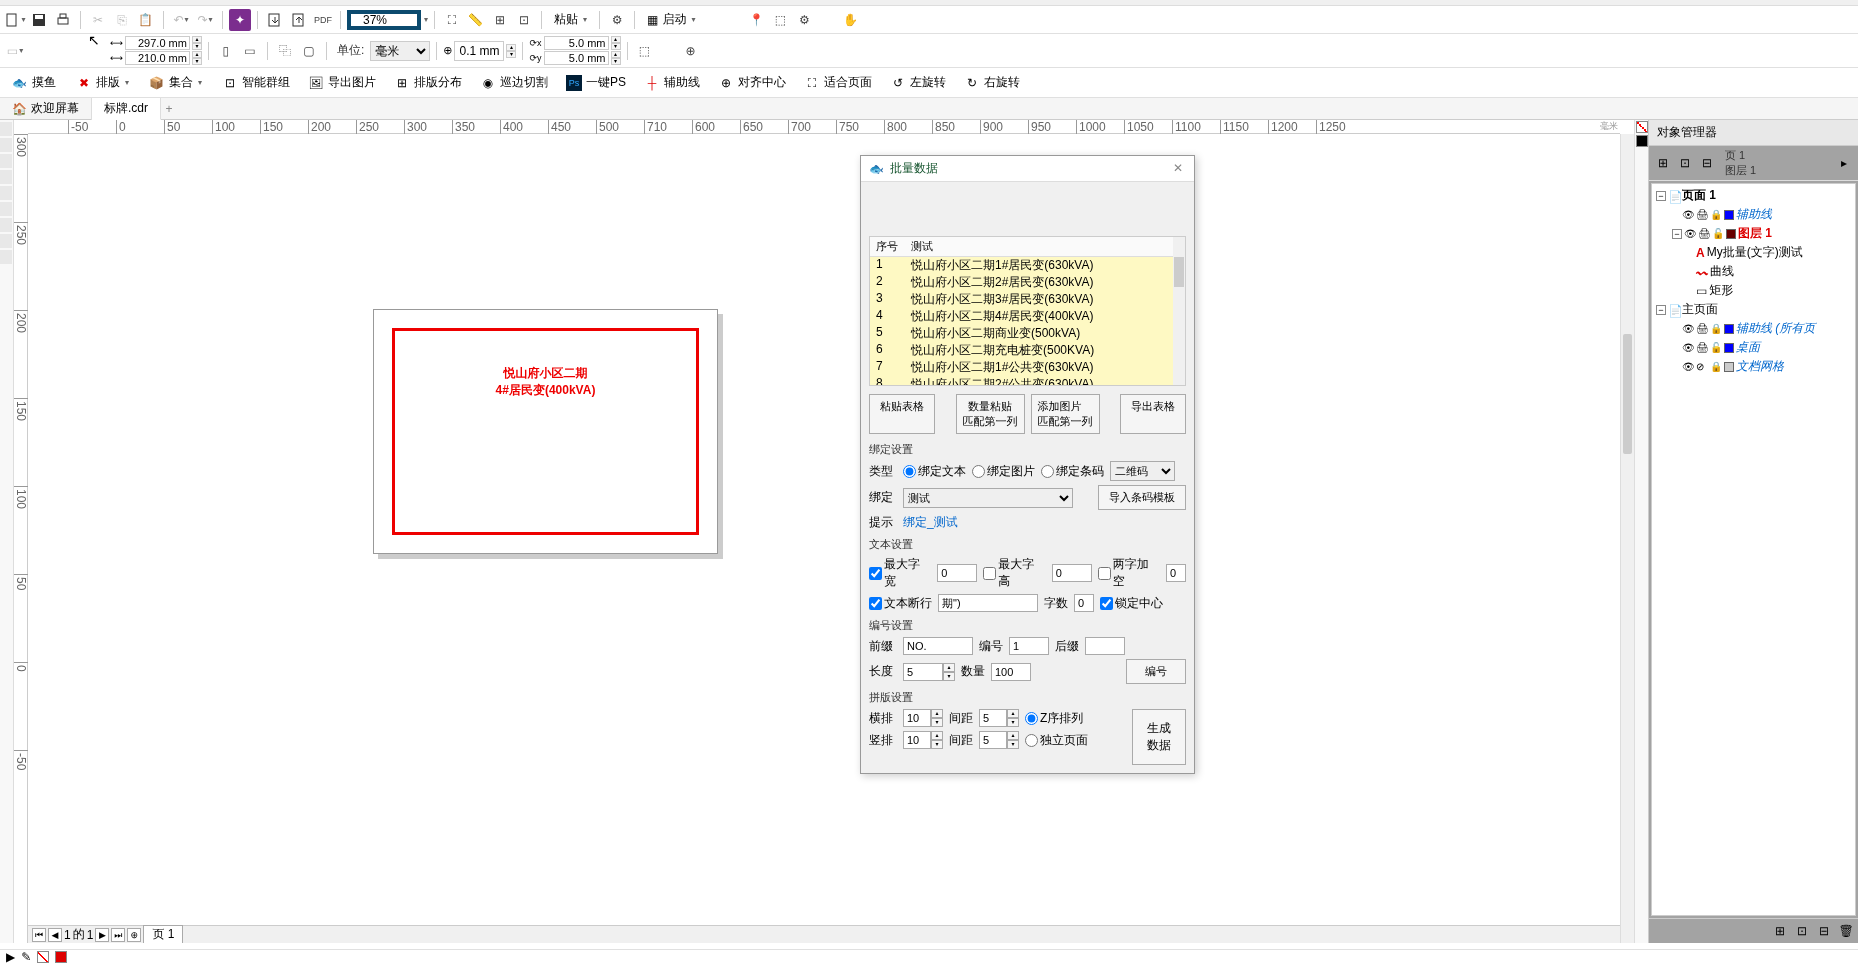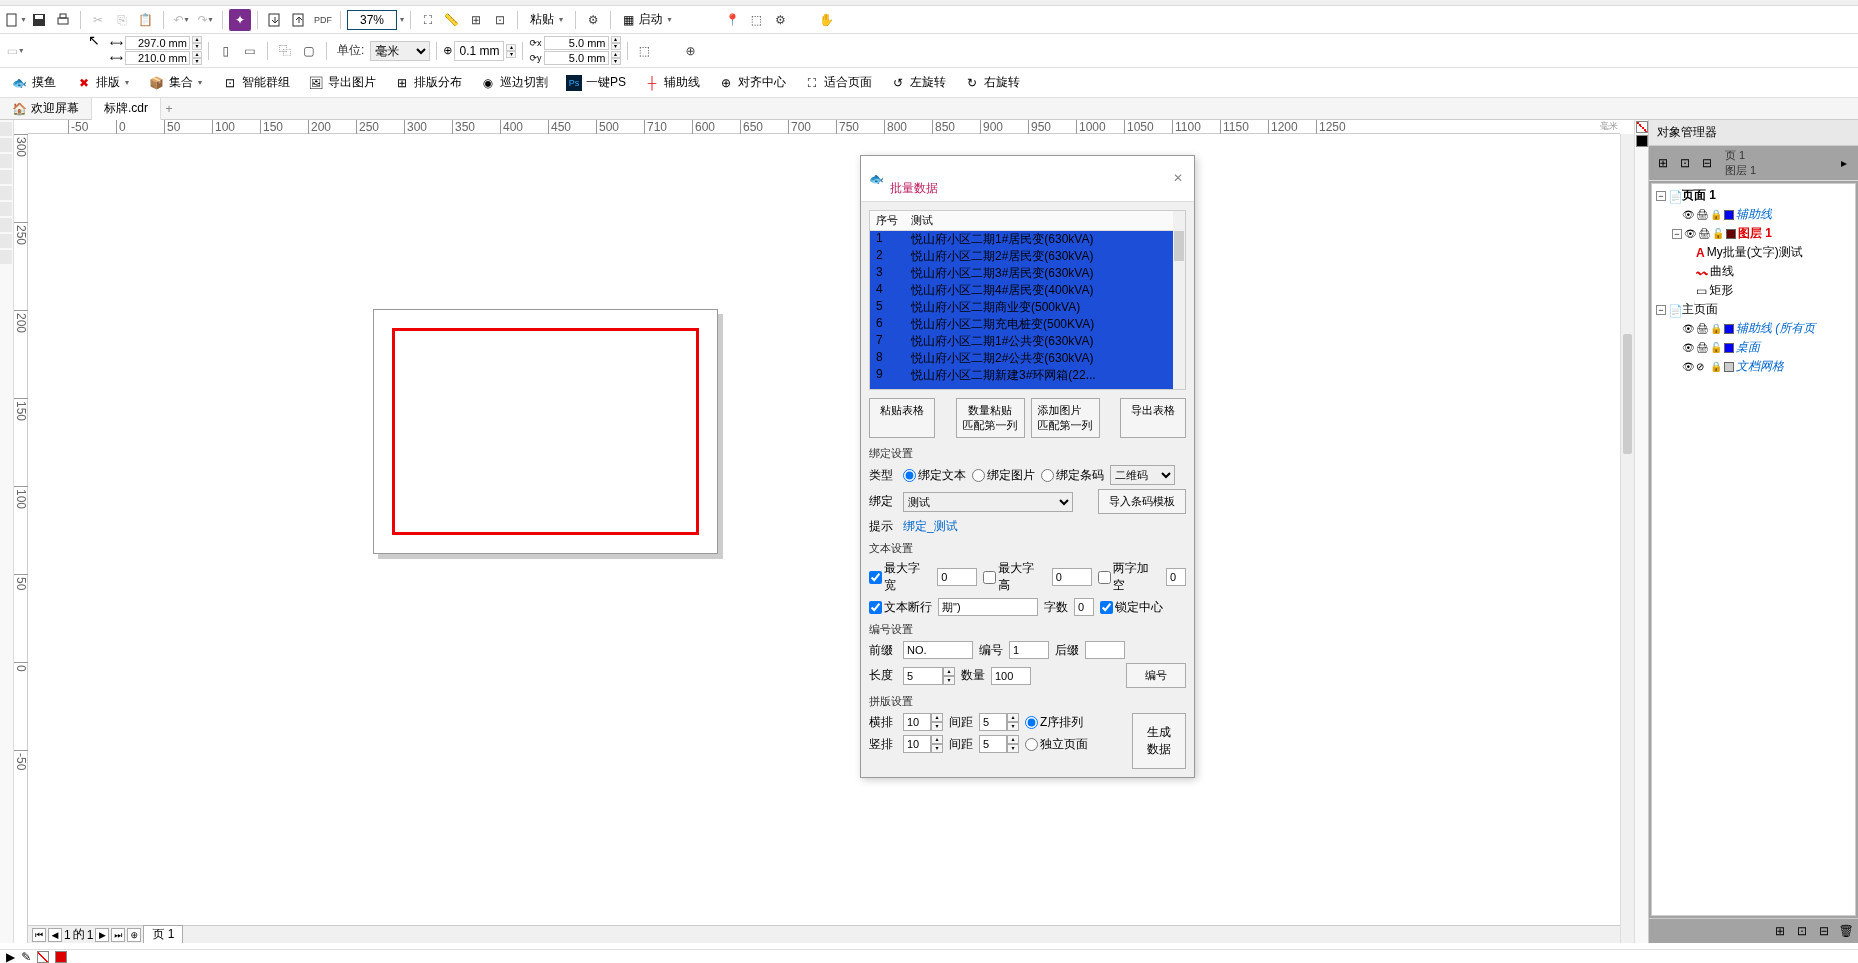--- a/index.html
+++ b/index.html
@@ -8,21 +8,21 @@
 
 .menubar { height: 6px; background: #f0f0f0; border-bottom: 1px solid #ddd; }
 
 
 .toolbar { display: flex; align-items: center; padding: 2px 4px; background: #fff; border-bottom: 1px solid #e0e0e0; height: 28px; gap: 2px; }
 .toolbar .sep { width: 1px; height: 18px; background: #ccc; margin: 0 4px; }
 .tbtn { width: 22px; height: 22px; display: flex; align-items: center; justify-content: center; cursor: pointer; color: #444; border-radius: 2px; }
 .tbtn.disabled { color: #bbb; }
 .tbtn svg { width: 16px; height: 16px; }
 .dropdown-arrow { font-size: 8px; margin-left: 1px; color: #666; }
-.zoom-input { width: 50px; height: 20px; border: 1px solid #0c4a6e; text-align: left; padding: 0 12px; }
+.zoom-input { width: 74px; height: 20px; border: 4px solid #0c4a6e; text-align: left; padding: 0 12px; }
 .toolbar-text { color: #333; padding: 0 4px; }
 .toolbar-btn-text { display: flex; align-items: center; gap: 4px; padding: 0 6px; height: 22px; cursor: pointer; }
 
 
 .size-group { display: flex; flex-direction: column; gap: 1px; }
 .size-row { display: flex; align-items: center; gap: 2px; }
 .size-input { width: 65px; height: 14px; border: 1px solid #ccc; text-align: right; padding: 0 2px; font-size: 11px; }
 .spinner { display: flex; flex-direction: column; }
 .spinner-btn { width: 10px; height: 7px; border: 1px solid #ccc; font-size: 6px; line-height: 5px; text-align: center; cursor: pointer; background: #f5f5f5; }
 .unit-select { width: 60px; height: 20px; border: 1px solid #ccc; }
@@ -79,25 +79,25 @@
 
 .panel-footer { display: flex; padding: 2px; gap: 2px; border-top: 1px solid #ccc; justify-content: flex-end; }
 
 
 .color-palette { width: 14px; background: #f8f8f8; border-left: 1px solid #ddd; display: flex; flex-direction: column; }
 .color-swatch { width: 12px; height: 12px; border: 1px solid #888; margin: 1px; cursor: pointer; }
 
 
 .dialog { position: absolute; left: 860px; top: 155px; width: 335px; background: #f0f0f0; border: 1px solid #999; box-shadow: 2px 2px 8px rgba(0,0,0,0.2); }
 .dialog-title { display: flex; align-items: center; padding: 4px 8px; background: #fff; border-bottom: 1px solid #ddd; gap: 6px; }
-.dialog-title-text { flex: 1; color: #be185d; margin-top: 20px; }
+.dialog-title-text { flex: 1; color: #14532d; }
 .dialog-close { width: 16px; height: 16px; cursor: pointer; color: #888; text-align: center; }
 .dialog-body { padding: 8px; }
 
-.data-table { border: 1px solid #ccc; background: #1d4ed8; height: 180px; overflow: auto; margin-bottom: 8px; position: relative; }
+.data-table { border: 1px solid #ccc; background: #fef9c3; height: 150px; overflow: auto; margin-bottom: 8px; position: relative; margin-top: 46px; }
 .dt-header { display: flex; border-bottom: 1px solid #ddd; background: #fafafa; position: sticky; top: 0; }
 .dt-header .dt-col { padding: 2px 6px; font-size: 11px; }
 .dt-col-num { width: 35px; }
 .dt-col-data { flex: 1; }
 .dt-row { display: flex; font-size: 11px; }
 .dt-row .dt-col { padding: 0 6px; }
 .dt-scroll { position: absolute; right: 0; top: 0; bottom: 0; width: 12px; background: #f0f0f0; }
 .dt-scroll-thumb { position: absolute; left: 1px; right: 1px; top: 20px; height: 30px; background: #ccc; }
 
 .btn-row { display: flex; gap: 6px; margin-bottom: 8px; }
@@ -386,20 +386,24 @@
         <div class="tick" style="top: 264px;">150</div>
         <div class="tick" style="top: 352px;">100</div>
         <div class="tick" style="top: 440px;">50</div>
         <div class="tick" style="top: 528px;">0</div>
         <div class="tick" style="top: 616px;">-50</div>
       </div>
     <div class="canvas-content">
       <div class="page-shadow"></div>
       <div class="page">
         <div class="red-rect"></div>
+        <div class="red-text">
+          <div>悦山府小区二期</div>
+          <div>4#居民变(400kVA)</div>
+        </div>
       </div>
     </div>
     <div class="scrollbar-v">
         <div class="thumb"></div>
       </div>
 
     <div class="page-nav">
       <div class="page-nav-btn">⏮</div>
       <div class="page-nav-btn">◀</div>
       <span>1</span>

